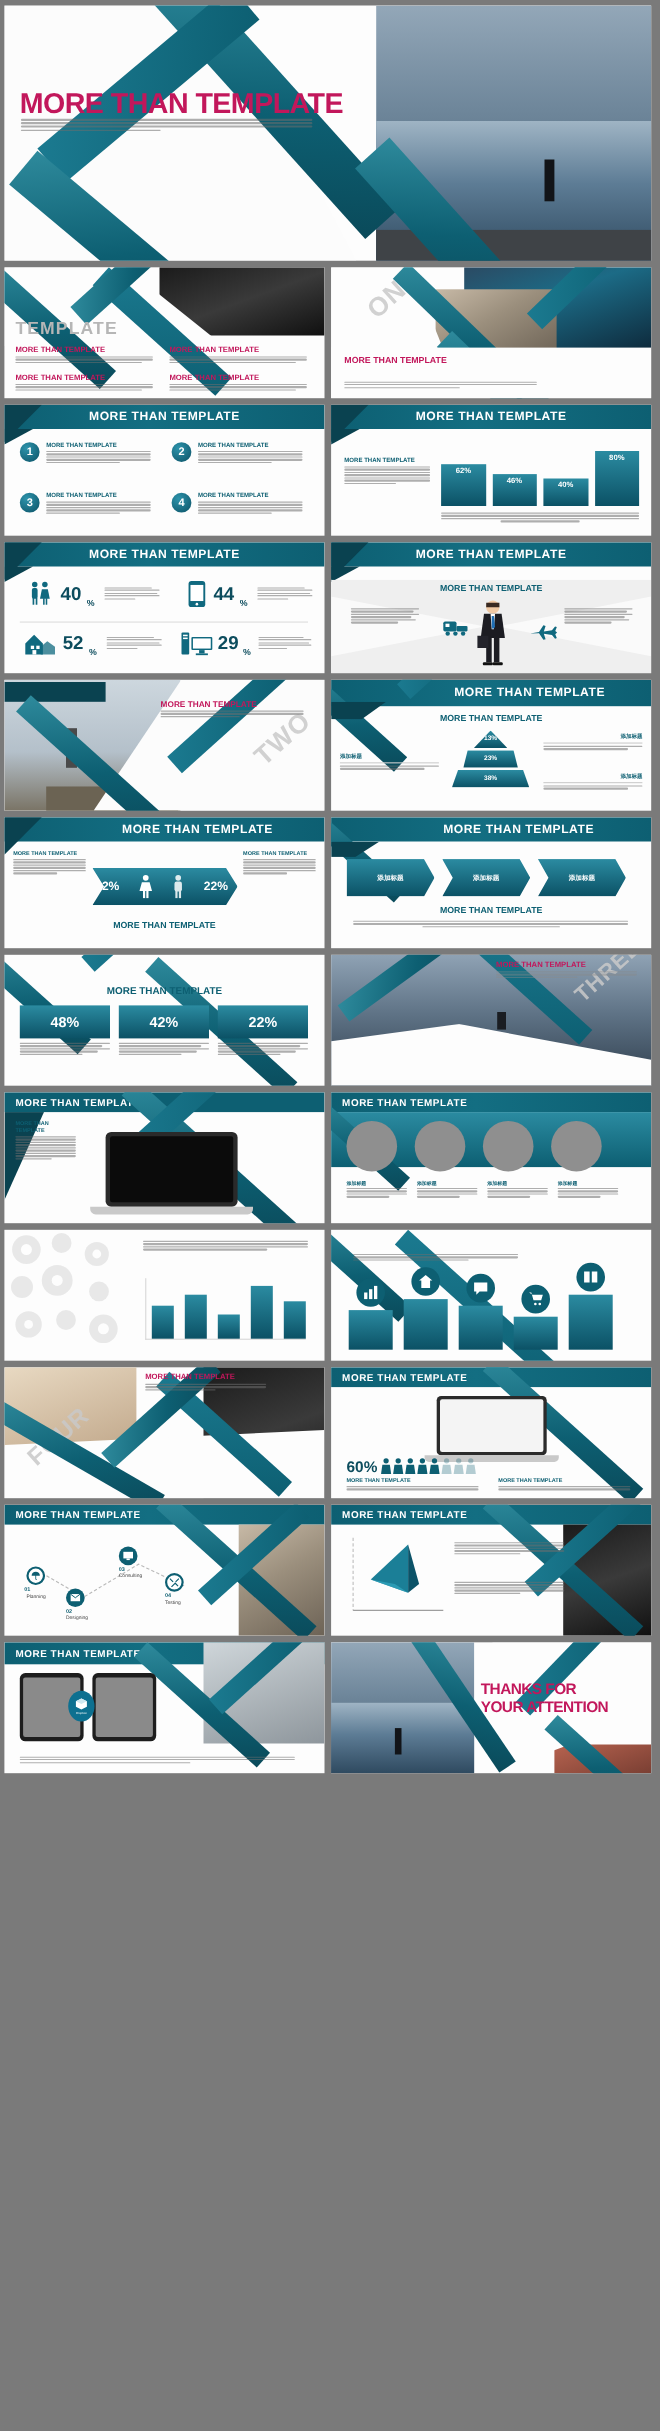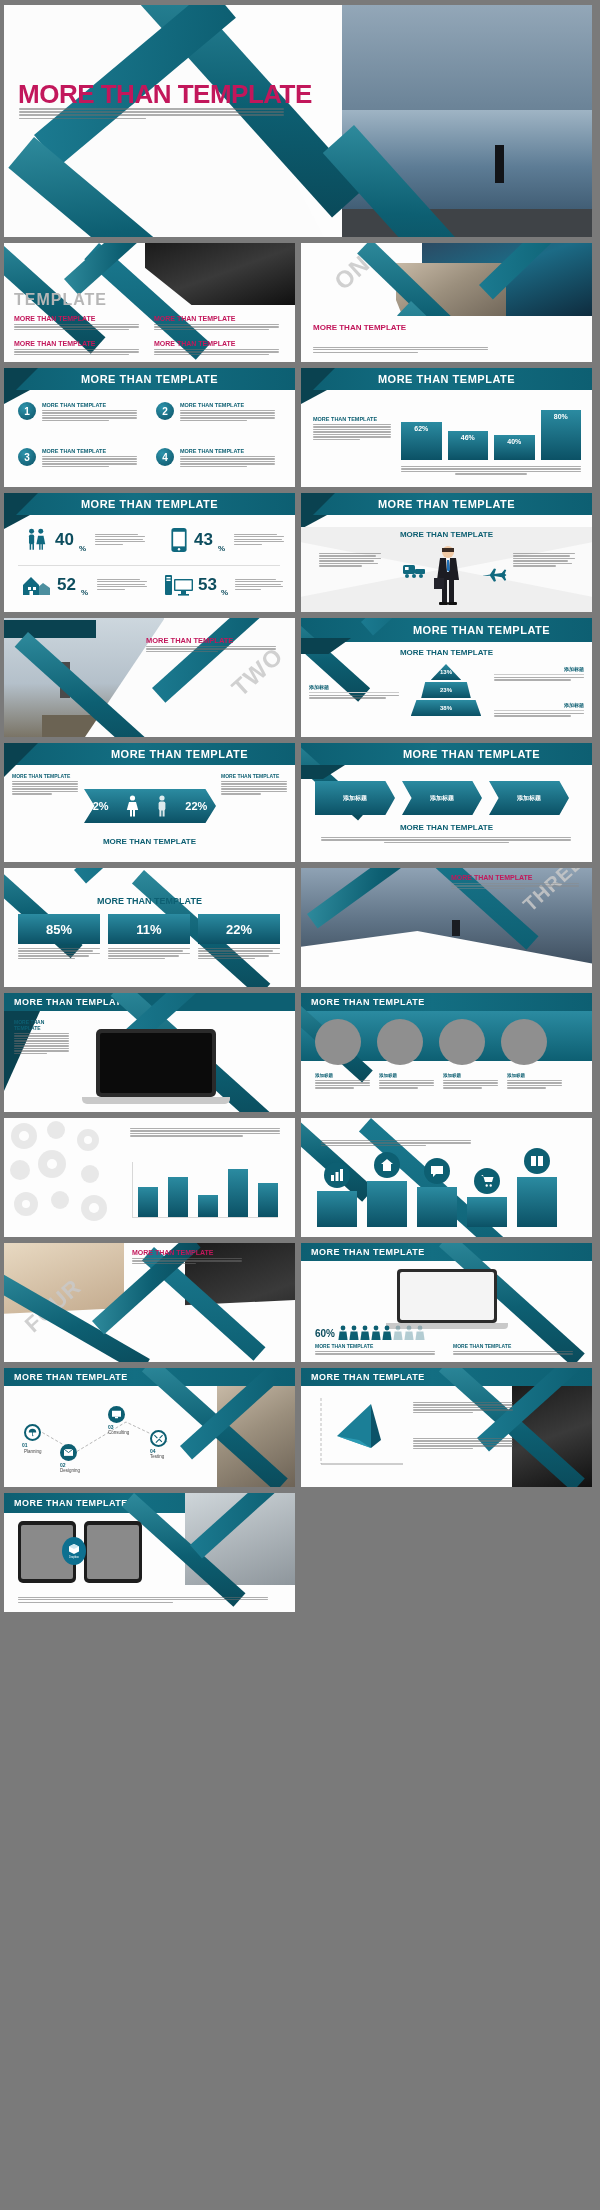--- a/index.html
+++ b/index.html
@@ -294,21 +294,21 @@
         </div>
   </div>
   <div style="position:absolute;left:165px;top:34px;display:flex;align-items:center;gap:5px;">
     <svg width="20" height="26" viewBox="0 0 16 24">
           <g class="icon-sq">
             <rect x="1" y="1" width="14" height="22" rx="2.5"></rect>
             <rect x="2.6" y="4.4" width="10.8" height="13.5" fill="#fff"></rect>
             <circle cx="8" cy="20.5" r="1.1" fill="#fff"></circle>
           </g>
         </svg>
-    <div class="pct-big" style="font-size:17px;">43</div>
+    <div class="pct-big" style="font-size:17px;">44</div>
     <div class="pct-big" style="font-size:8px;align-self:flex-end;">%</div>
     <div class="lines tiny" style="width:50px;margin-left:4px;">
           <i style="width:85%"></i>
           <i style="width:100%"></i>
           <i style="width:95%"></i>
           <i style="width:100%"></i>
           <i style="width:55%"></i>
         </div>
   </div>
   <div style="position:absolute;left:18px;top:80px;display:flex;align-items:center;gap:5px;">
@@ -336,21 +336,21 @@
           <g class="icon-sq">
             <rect x="1" y="2" width="7" height="20" rx="1"></rect>
             <rect x="2.4" y="4" width="4.2" height="1.4" fill="#fff"></rect>
             <rect x="2.4" y="6.6" width="4.2" height="1.4" fill="#fff"></rect>
             <rect x="10" y="6" width="19" height="12" rx="1"></rect>
             <rect x="11.4" y="7.4" width="16.2" height="9.2" fill="#fff"></rect>
             <rect x="17" y="18" width="5" height="3"></rect>
             <rect x="14" y="21" width="11" height="1.6"></rect>
           </g>
         </svg>
-    <div class="pct-big" style="font-size:17px;">53</div>
+    <div class="pct-big" style="font-size:17px;">29</div>
     <div class="pct-big" style="font-size:8px;align-self:flex-end;">%</div>
     <div class="lines tiny" style="width:48px;margin-left:3px;">
           <i style="width:85%"></i>
           <i style="width:100%"></i>
           <i style="width:95%"></i>
           <i style="width:100%"></i>
           <i style="width:55%"></i>
         </div>
   </div>
   <div style="position:absolute;left:14px;top:72px;width:262px;height:1px;background:#ddd;"></div>
@@ -548,31 +548,31 @@
       </div>
 </div>
 
 <div class="slide half">
   <div class="rb teal" style="left:-18px;top:-10px;width:130px;height:18px;transform:rotate(42deg);transform-origin:left top;"></div>
   <div class="rb teal2" style="left:70px;top:2px;width:110px;height:18px;transform:rotate(-42deg);transform-origin:left top;"></div>
   <div class="rb teal" style="left:140px;top:2px;width:170px;height:18px;transform:rotate(42deg);transform-origin:left top;"></div>
   <div class="t-teal" style="position:absolute;left:0;top:28px;width:100%;text-align:center;font-size:9px;">MORE THAN TEMPLATE</div>
   <div id="pct3" style="position:absolute;left:14px;top:46px;width:262px;display:flex;gap:8px;">
         <div style="flex: 1 1 0%;">
-          <div style="height: 30px; background: linear-gradient(rgb(43, 139, 161), rgb(11, 81, 101)); display: flex; align-items: center; justify-content: center; color: rgb(255, 255, 255); font-weight: bold; font-size: 13px;">85%</div>
+          <div style="height: 30px; background: linear-gradient(rgb(43, 139, 161), rgb(11, 81, 101)); display: flex; align-items: center; justify-content: center; color: rgb(255, 255, 255); font-weight: bold; font-size: 13px;">48%</div>
           <div class="lines tiny" style="margin-top: 4px; text-align: center;">
             <i style="width:100%"></i>
             <i style="width:92%"></i>
             <i style="width:100%"></i>
             <i style="width:86%"></i>
             <i style="width:70%"></i>
           </div>
         </div>
         <div style="flex: 1 1 0%;">
-          <div style="height: 30px; background: linear-gradient(rgb(43, 139, 161), rgb(11, 81, 101)); display: flex; align-items: center; justify-content: center; color: rgb(255, 255, 255); font-weight: bold; font-size: 13px;">11%</div>
+          <div style="height: 30px; background: linear-gradient(rgb(43, 139, 161), rgb(11, 81, 101)); display: flex; align-items: center; justify-content: center; color: rgb(255, 255, 255); font-weight: bold; font-size: 13px;">42%</div>
           <div class="lines tiny" style="margin-top: 4px; text-align: center;">
             <i style="width:100%"></i>
             <i style="width:92%"></i>
             <i style="width:100%"></i>
             <i style="width:86%"></i>
             <i style="width:70%"></i>
           </div>
         </div>
         <div style="flex: 1 1 0%;">
           <div style="height: 30px; background: linear-gradient(rgb(43, 139, 161), rgb(11, 81, 101)); display: flex; align-items: center; justify-content: center; color: rgb(255, 255, 255); font-weight: bold; font-size: 13px;">22%</div>
@@ -802,21 +802,21 @@
         <span>MORE THAN TEMPLATE</span>
       </div>
   <div class="rb teal" style="left:150px;top:-10px;width:180px;height:18px;transform:rotate(42deg);transform-origin:left top;"></div>
   <div style="position:absolute;left:96px;top:26px;">
     <div style="width:100px;height:54px;background:#2b2b2b;border-radius:4px;padding:3px;">
           <div style="width:100%;height:100%;background:#f4f4f4;border-radius:2px;"></div>
         </div>
     <div style="width:122px;height:6px;background:#c9c9c9;border-radius:0 0 4px 4px;margin-left:-11px;"></div>
   </div>
   <div style="position:absolute;left:14px;top:82px;display:flex;align-items:center;gap:3px;">
-    <span class="pct-big" style="font-size:10px;">60%</span>
+    <span class="pct-big" style="font-size:14px;">60%</span>
     <svg width="100" height="16" viewBox="0 0 100 16">
           <g fill="#0d5f72">
             <g>
               <circle cx="5" cy="3" r="2.4"></circle>
               <path d="M1.6 6.6h6.8L9.6 15H.4z"></path>
             </g>
             <g transform="translate(11,0)">
               <circle cx="5" cy="3" r="2.4"></circle>
               <path d="M1.6 6.6h6.8L9.6 15H.4z"></path>
             </g>
@@ -965,14 +965,28 @@
         </svg>
     <span style="font-size:2.6px;color:#fff;margin-top:1px;">Dropbox</span>
   </div>
   <div class="lines tiny" style="position:absolute;left:14px;bottom:8px;width:250px;">
         <i style="width:100%"></i>
         <i style="width:100%"></i>
         <i style="width:62%"></i>
       </div>
 </div>
 
+<div class="slide half">
+  <div class="photo sky" style="left:0;top:0;width:130px;height:119px;"></div>
+  <div class="photo sea" style="left:0;top:55px;width:130px;height:64px;"></div>
+  <div style="position:absolute;left:58px;top:78px;width:6px;height:24px;background:#121418;"></div>
+  <div class="photo" style="right:0;bottom:0;width:88px;height:38px;background:linear-gradient(160deg,#c36a55,#7a3f33);"></div>
+  <div class="rb" style="right:0;top:0;width:185px;height:119px;background:#fdfdfd;clip-path:polygon(22% 0,100% 0,100% 78%,60% 78%,22% 100%);"></div>
+  <div class="rb teal" style="left:84px;top:-16px;width:150px;height:18px;transform:rotate(56deg);transform-origin:left top;"></div>
+  <div class="rb teal2" style="left:168px;top:54px;width:120px;height:18px;transform:rotate(-46deg);transform-origin:left top;"></div>
+  <div class="rb teal" style="left:206px;top:66px;width:110px;height:18px;transform:rotate(42deg);transform-origin:left top;"></div>
+  <div style="position:absolute;left:136px;top:34px;line-height:1.15;">
+    <div class="t-hero" style="font-size:14px;">THANKS FOR</div>
+    <div class="t-hero" style="font-size:14px;">YOUR ATTENTION</div>
+  </div>
+</div>
 
 </div>
 
 </body></html>

